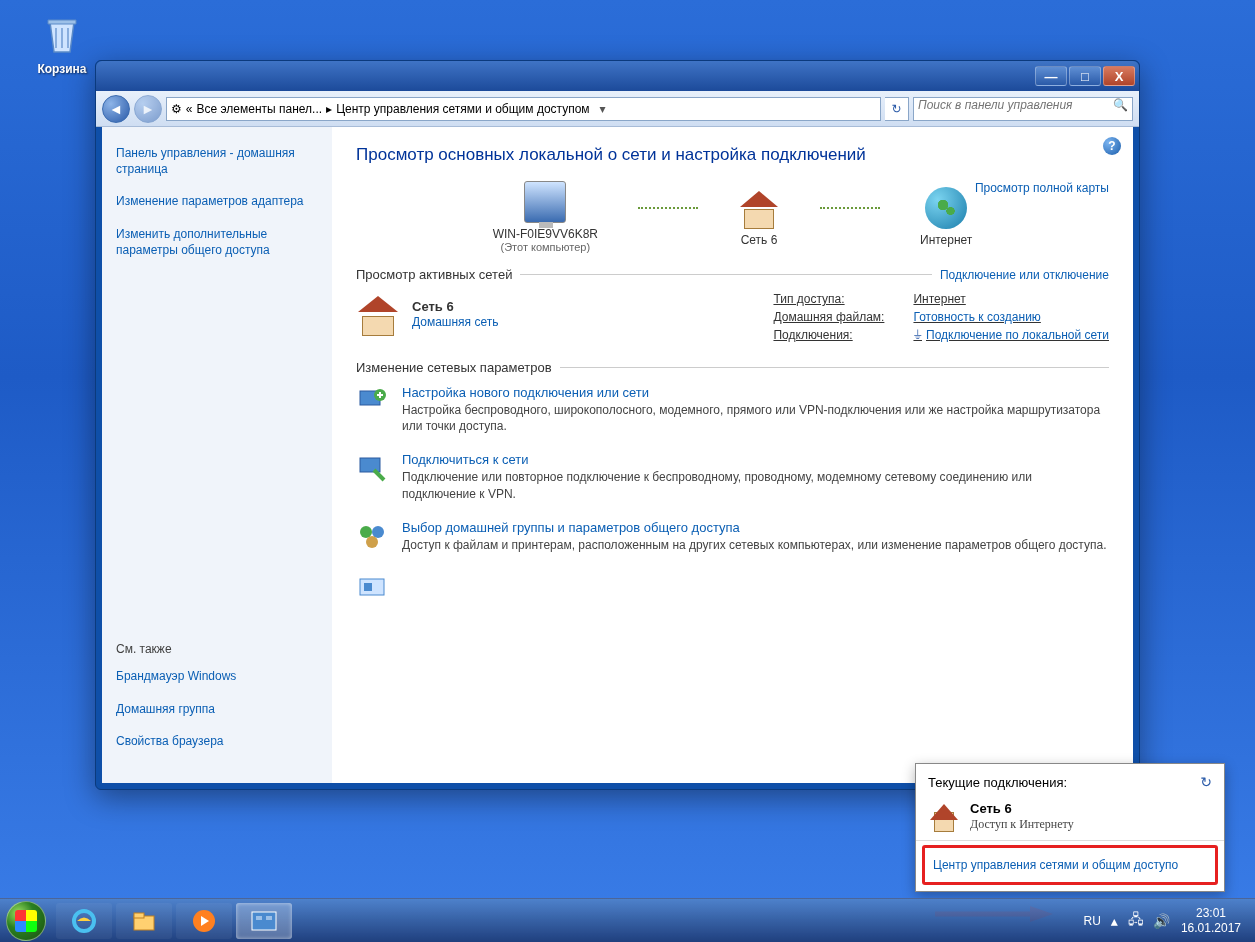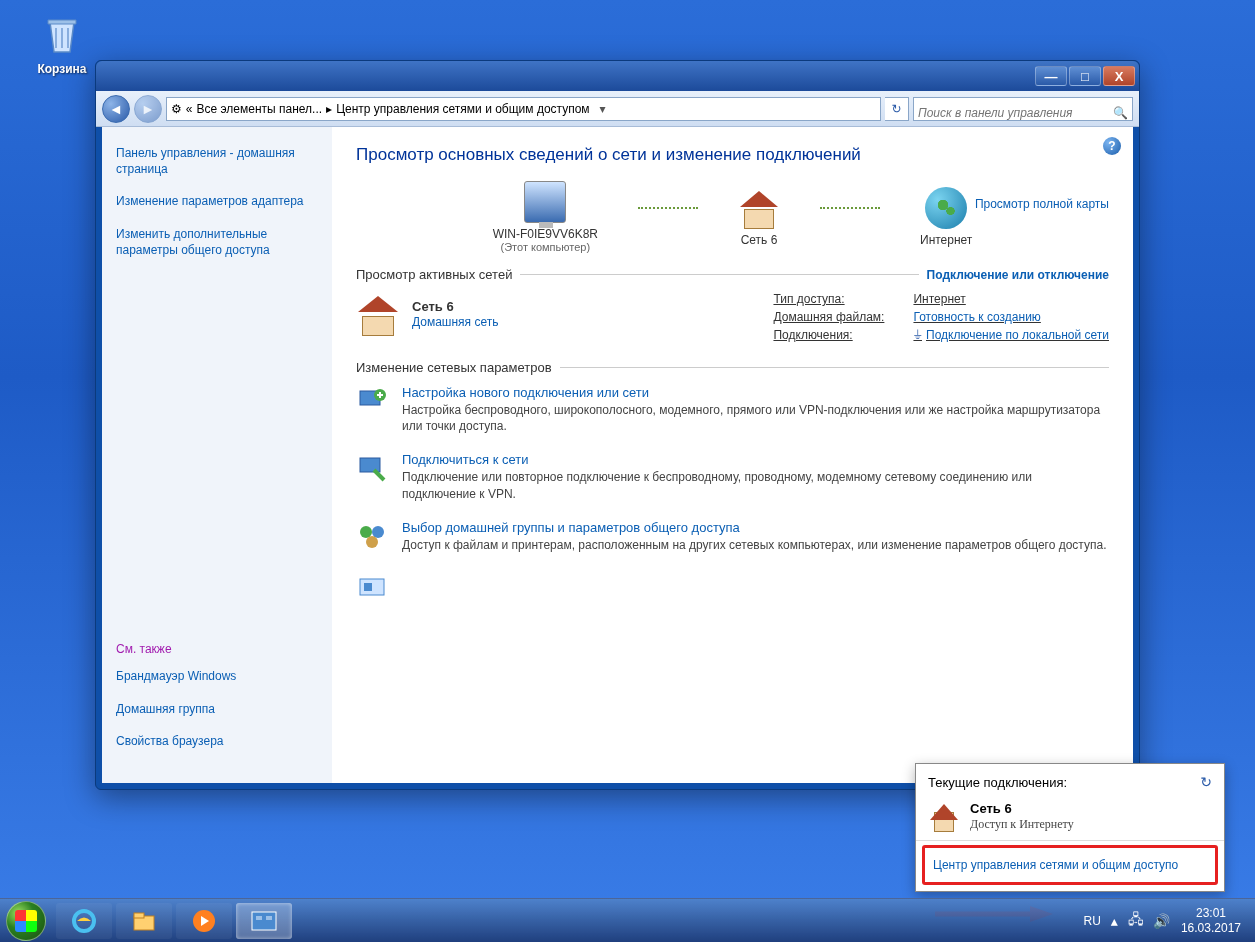--- a/index.html
+++ b/index.html
@@ -13,43 +13,43 @@
 .window { position: absolute; top: 60px; left: 95px; width: 1045px; height: 730px; background: #0f4fa8; border: 1px solid #0b3a7d; border-radius: 6px; box-shadow: 0 8px 30px rgba(0,0,0,0.4); display: flex; flex-direction: column; }
 .titlebar { height: 30px; background: linear-gradient(180deg, #3f74c6 0%, #1c4a9a 100%); border-radius: 6px 6px 0 0; display: flex; justify-content: flex-end; align-items: center; padding: 0 4px; gap: 2px; }
 .titlebar button { width: 32px; height: 20px; border: 1px solid rgba(255,255,255,0.3); border-radius: 3px; background: linear-gradient(180deg, #5f8fd4, #2a5aa8); color: #fff; font-size: 13px; font-weight: bold; cursor: pointer; }
 .titlebar .close { background: linear-gradient(180deg, #d87a5f, #b0442a); }
 
 .navbar { height: 36px; background: linear-gradient(180deg, #e8f0fb, #cfdef2); display: flex; align-items: center; padding: 0 6px; gap: 4px; border-bottom: 1px solid #a8bcd8; }
 .nav-btn { width: 28px; height: 28px; border-radius: 50%; background: radial-gradient(circle at 30% 30%, #8db4e8, #2a5aa8); border: 1px solid #3a6bb0; display: flex; align-items: center; justify-content: center; color: #fff; font-size: 14px; cursor: pointer; }
 .addressbar { flex: 1; height: 24px; background: #fff; border: 1px solid #8aa6c8; display: flex; align-items: center; padding: 0 4px; font-size: 12px; gap: 4px; }
 .addressbar .dropdown { width:18px; text-align:center; color:#555; cursor:pointer; }
 .refresh-btn { width:24px; height:24px; background:#fff; border:1px solid #8aa6c8; border-left:none; display:flex; align-items:center; justify-content:center; color:#2a5aa8; cursor:pointer; font-size:12px; }
-.searchbox { width: 220px; height: 24px; background: #fff; border: 1px solid #8aa6c8; display: flex; align-items: flex-end; padding: 0 4px; font-size: 12px; }
+.searchbox { width: 220px; height: 24px; background: #fff; border: 1px solid #8aa6c8; display: flex; align-items: flex-start; padding: 0 4px; font-size: 12px; }
 .searchbox input { border: none; outline: none; flex: 1; font-style: italic; color: #888; font-size: 12px; }
 .searchbox .mag { color: #2a5aa8; cursor:pointer; }
 
 .content { flex: 1; background: #fff; display: flex; margin: 0 6px 6px 6px; }
 .sidebar { width: 230px; background: #f0f4fa; padding: 18px 14px; font-size: 12px; display: flex; flex-direction: column; }
 .sidebar a { color: #0b5fb4; text-decoration: none; display: block; margin-bottom: 16px; cursor: pointer; line-height: 1.35; }
 .sidebar .spacer { flex: 1; }
-.sidebar .see-also { color: #a21caf; font-size: 12px; margin-bottom: 12px; }
+.sidebar .see-also { color: #404040; font-size: 12px; margin-bottom: 12px; }
 
 .main { flex: 1; padding: 18px 24px; font-size: 13px; color: #333; position: relative; overflow: hidden; }
 .main h2 { color: #003399; font-size: 17px; font-weight: normal; margin-bottom: 16px; }
 .help-icon { position: absolute; top: 10px; right: 12px; width: 18px; height: 18px; border-radius: 50%; background: radial-gradient(circle at 30% 30%, #7bb4f0, #1a5dab); color: #fff; font-size: 12px; font-weight: bold; text-align: center; line-height: 18px; cursor: pointer; }
 
 .net-map { display: flex; align-items: center; justify-content: center; gap: 40px; margin-bottom: 8px; position: relative; }
 .net-node { text-align: center; font-size: 12px; }
 .net-node .icon { width: 42px; height: 42px; margin: 0 auto 4px; }
-.map-link { position: absolute; right: 0; top: 16px; color: #0b5fb4; font-size: 12px; cursor: pointer; }
+.map-link { position: absolute; right: 0; top: 0; color: #0b5fb4; font-size: 12px; cursor: pointer; }
 .line { width: 60px; border-top: 2px dotted #6a9a3a; margin-top: -18px; }
 
 .section-header { display:flex; align-items:center; font-size: 13px; margin: 14px 0 10px; color:#333; }
 .section-header .rule { flex:1; height:1px; background:#ccc; margin-left:8px; }
-.section-header .link-right { color:#0b5fb4; font-size:12px; cursor:pointer; margin-left:8px;font-weight:bold; }
+.section-header .link-right { color:#0b5fb4; font-size:12px; cursor:pointer; margin-left:8px; }
 
 .active-net { display: flex; gap: 30px; align-items:flex-start; }
 .active-net .left { display:flex; gap:12px; align-items:center; }
 .active-net .left .nn { font-size:13px; }
 .active-net .left .nn b { font-weight:bold; }
 .active-net .left .nn a { color:#0b5fb4; font-size:12px; cursor:pointer; text-decoration:none; }
 .active-net .right { margin-left:auto; font-size:12px; }
 .active-net .right div { display:flex; margin-bottom:4px;text-decoration:underline; }
 .active-net .right .lbl { width:140px; }
 .active-net .right a { color:#0b5fb4; text-decoration:none; cursor:pointer; }
@@ -134,21 +134,21 @@
       <a>Изменение параметров адаптера</a>
       <a>Изменить дополнительные параметры общего доступа</a>
       <div class="spacer"></div>
       <div class="see-also">См. также</div>
       <a>Брандмауэр Windows</a>
       <a>Домашняя группа</a>
       <a>Свойства браузера</a>
     </div>
     <div class="main">
       <div class="help-icon">?</div>
-      <h2>Просмотр основных сведений о сети и изменение подключений</h2>
+      <h2>Просмотр основных локальной о сети и настройка подключений</h2>
 
       <div class="net-map">
         <a class="map-link">Просмотр полной карты</a>
         <div class="net-node">
           <div class="pc icon"></div>
           <div>WIN-F0IE9VV6K8R</div>
           <div style="font-size:11px;color:#666">(Этот компьютер)</div>
         </div>
         <div class="line"></div>
         <div class="net-node">
@@ -281,16 +281,16 @@
         <rect x="16" y="6" width="6" height="4" fill="#9cc0e8"></rect>
       </svg>
     </div>
   <div class="tray">
     <span>RU</span>
     <span class="tray-icon">▴</span>
     <span class="tray-icon">🖧</span>
     <span class="tray-icon">🔊</span>
     <div class="time">
       <div>23:01</div>
-      <div>16.03.2017</div>
+      <div>16.01.2017</div>
     </div>
   </div>
 </div>
 
 </body></html>

